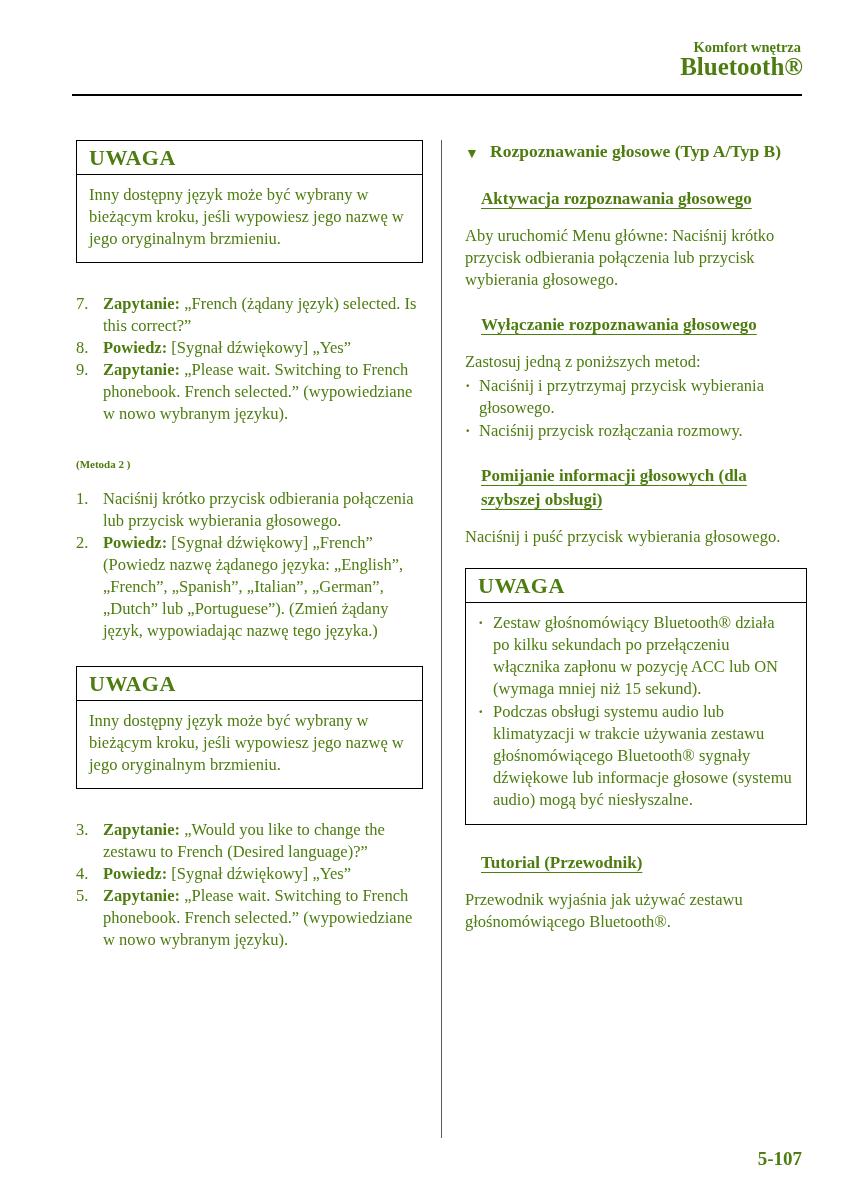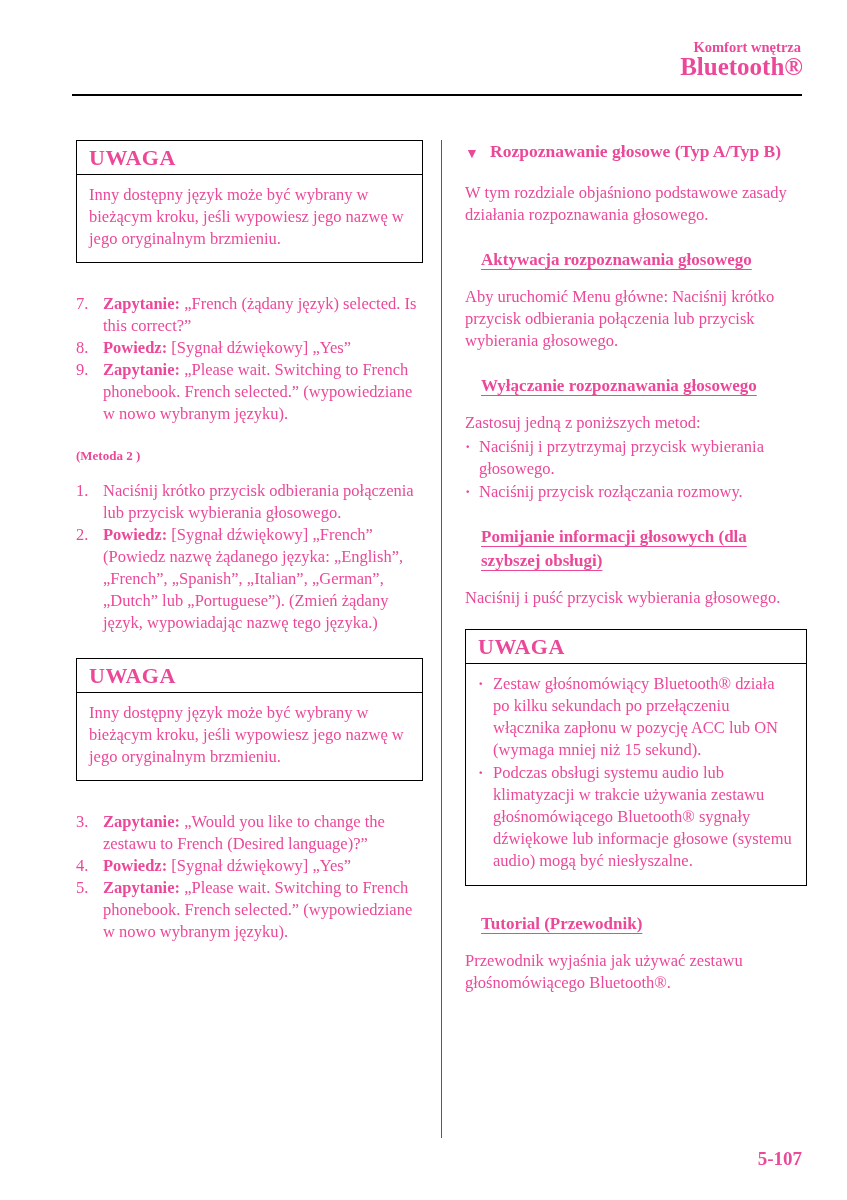--- a/index.html
+++ b/index.html
@@ -1,39 +1,39 @@
 <!DOCTYPE html>
 <html><head>
 <meta charset="utf-8">
 <style>
   * { margin:0; padding:0; box-sizing:border-box; }
   html,body { background:#e8e8e8; }
   .page {
     position:relative; width:847px; height:1200px; background:#ffffff;
-    font-family:"Liberation Serif","DejaVu Serif",serif; color:#ec4899;
+    font-family:"Liberation Serif","DejaVu Serif",serif; color:#4d7c0f;
     font-size:16.5px; line-height:22px; margin:0 auto; overflow:hidden;
   }
   .kicker { position:absolute; top:36px; right:46px; font-weight:bold; font-size:14.5px; }
   .page-title { position:absolute; top:52px; right:44px; font-weight:bold; font-size:25px; line-height:30px;margin-left:28px; }
   .header-rule { position:absolute; top:94px; left:72px; right:45px; height:2px; background:#000; }
   .col { position:absolute; top:140px; }
   .col-left { left:76px; width:347px; }
   .col-divider { position:absolute; left:441px; top:140px; width:1px; height:998px; background:#5a5a5a; }
   .col-right { left:465px; width:342px; }
 
   .note-box { border:1.5px solid #000; margin-bottom:30px; background:#fff; }
   .note-title { font-weight:bold; font-size:22px; letter-spacing:.5px; padding:6px 12px 5px; border-bottom:1.5px solid #000; }
   .note-body { padding:9px 12px 12px; }
 
   .num-item { display:flex; }
   .num-item .num { width:27px; flex:0 0 27px; }
   .num-item .li-body { flex:1; }
   .lbl { font-weight:bold; }
 
-  .method-heading { font-weight:bold; font-size:13px; margin:20px 0 13px; }
+  .method-heading { font-weight:bold; font-size:11px; margin:28px 0 13px; }
   .list-block { margin-bottom:4px; }
 
   .section-heading { display:flex; font-weight:bold; font-size:17.5px; line-height:23px; margin-bottom:17px; }
   .section-heading .marker { width:25px; flex:0 0 25px; font-size:14px; padding-top:2px; }
   .section-heading .htext { max-width:295px; }
 
   .subheading {
     font-weight:bold; font-size:17px; line-height:24px;
     text-decoration:underline; text-underline-offset:4px; text-decoration-thickness:1.2px;
     margin:22px 16px 14px;
@@ -114,21 +114,20 @@
 
   <div class="col-divider"></div>
 
   <div class="col col-right">
 
     <div class="section-heading">
       <span class="marker">▼</span>
       <span class="htext">Rozpoznawanie głosowe (Typ A/Typ B)</span>
     </div>
 
-    <p class="para">W tym rozdziale objaśniono podstawowe zasady działania rozpoznawania głosowego.</p>
 
     <div class="subheading">Aktywacja rozpoznawania głosowego</div>
     <p class="para">Aby uruchomić Menu główne: Naciśnij krótko przycisk odbierania połączenia lub przycisk wybierania głosowego.</p>
 
     <div class="subheading">Wyłączanie rozpoznawania głosowego</div>
     <p class="para" style="margin-bottom:2px;">Zastosuj jedną z poniższych metod:</p>
 
     <div class="list-block" style="margin-bottom:6px;">
       <div class="bullet-item">
         <span class="bmark">·</span>

